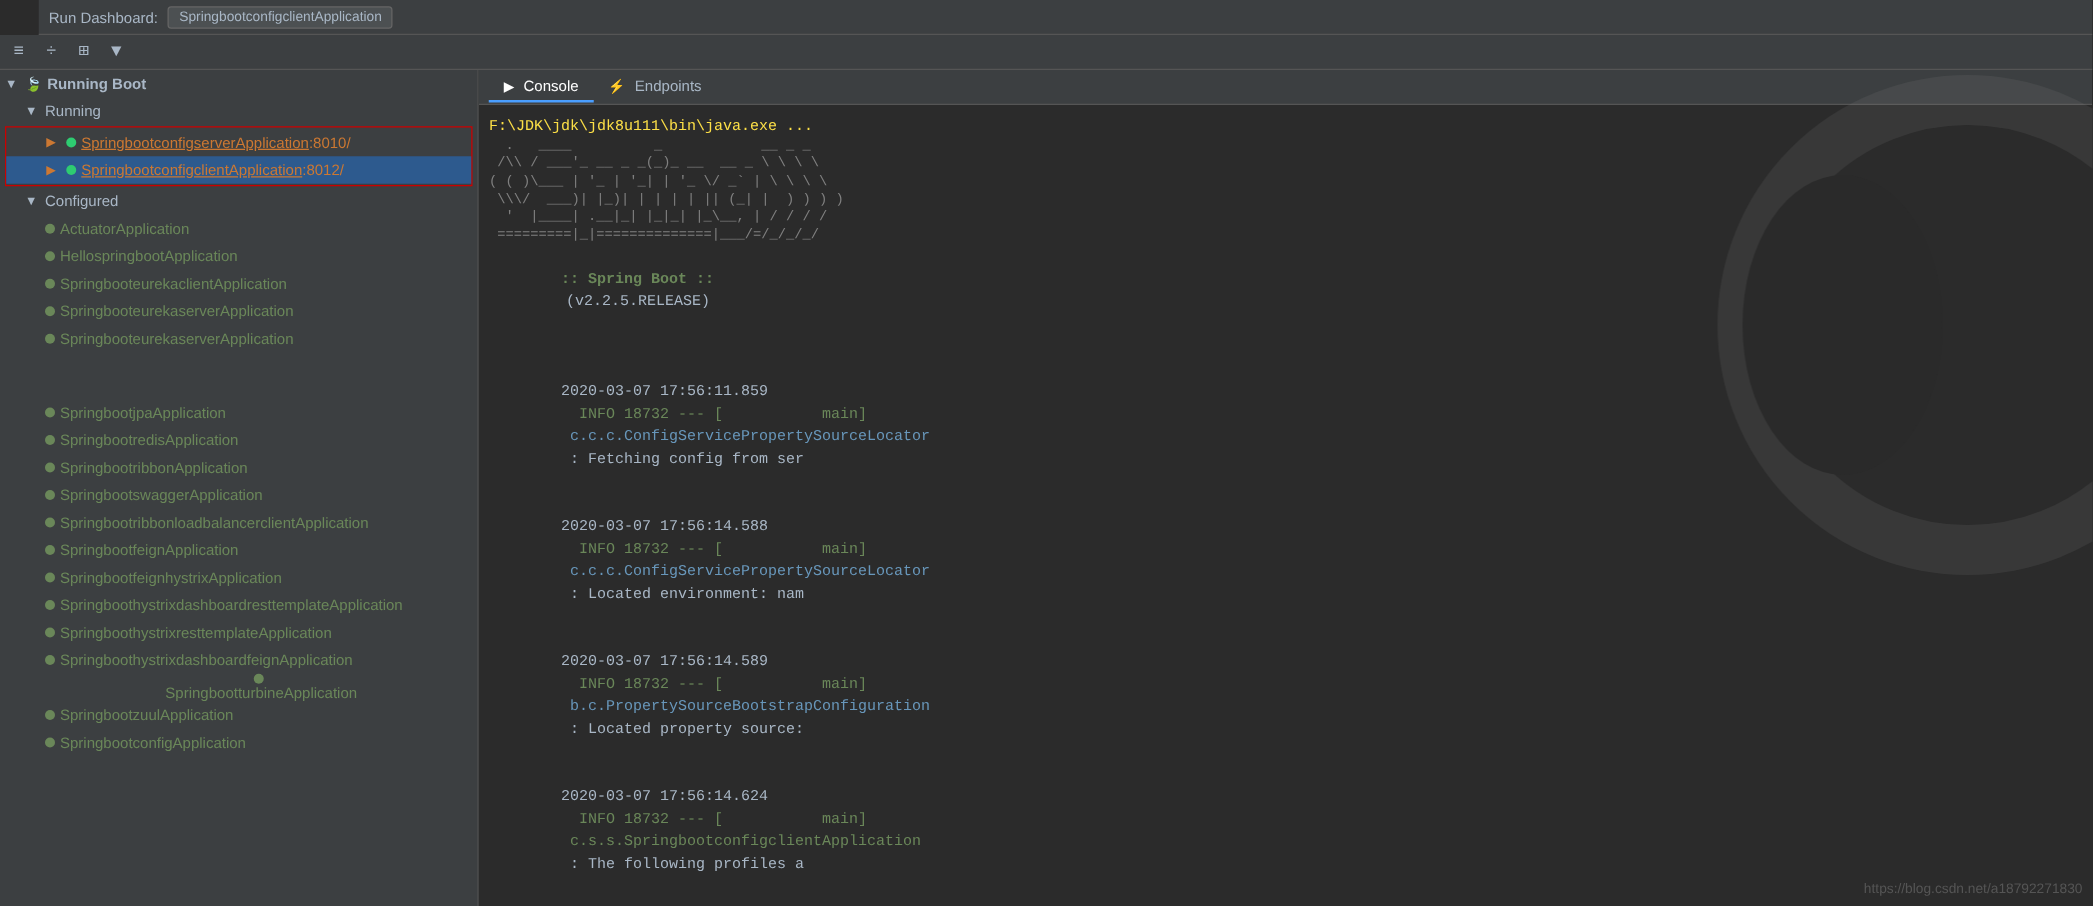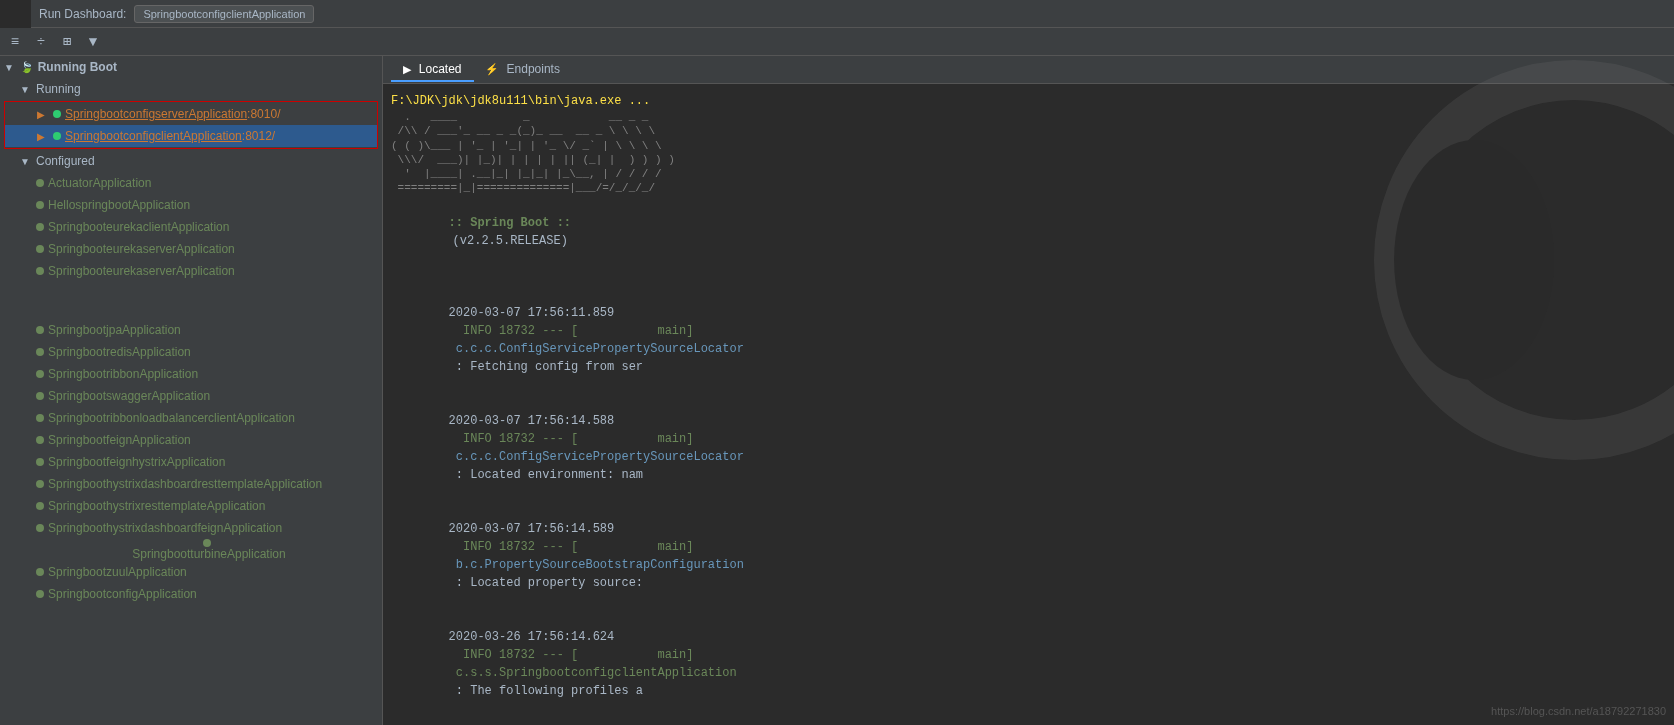--- a/index.html
+++ b/index.html
@@ -334,21 +334,21 @@
         <span class="tree-label green">SpringbootconfigApplication</span>
       </div>
     </div>
   </div>
 
   <div class="right-panel">
 
     <div class="console-tabs">
       <div class="console-tab active">
         <span class="console-tab-icon">▶</span>
-        <span>Located</span>
+        <span>Console</span>
       </div>
       <div class="console-tab">
         <span class="console-tab-icon">⚡</span>
         <span>Endpoints</span>
       </div>
     </div>
 
     <div class="console-content">
       <span class="console-line" style="color:#fde047;">F:\JDK\jdk\jdk8u111\bin\java.exe ...</span>
 
@@ -380,21 +380,21 @@
         <span class="log-class"> c.c.c.ConfigServicePropertySourceLocator</span>
         <span class="log-message"> : Located environment: nam</span>
       </span>
       <span class="console-line">
         <span class="log-timestamp">2020-03-07 17:56:14.589</span>
         <span class="log-info">  INFO 18732 --- [           main]</span>
         <span class="log-class"> b.c.PropertySourceBootstrapConfiguration</span>
         <span class="log-message"> : Located property source:</span>
       </span>
       <span class="console-line">
-        <span class="log-timestamp">2020-03-26 17:56:14.624</span>
+        <span class="log-timestamp">2020-03-07 17:56:14.624</span>
         <span class="log-info">  INFO 18732 --- [           main]</span>
         <span class="log-class-green"> c.s.s.SpringbootconfigclientApplication</span>
         <span class="log-message"> : The following profiles a</span>
       </span>
       <span class="console-line">
         
         
         
         
       </span>

